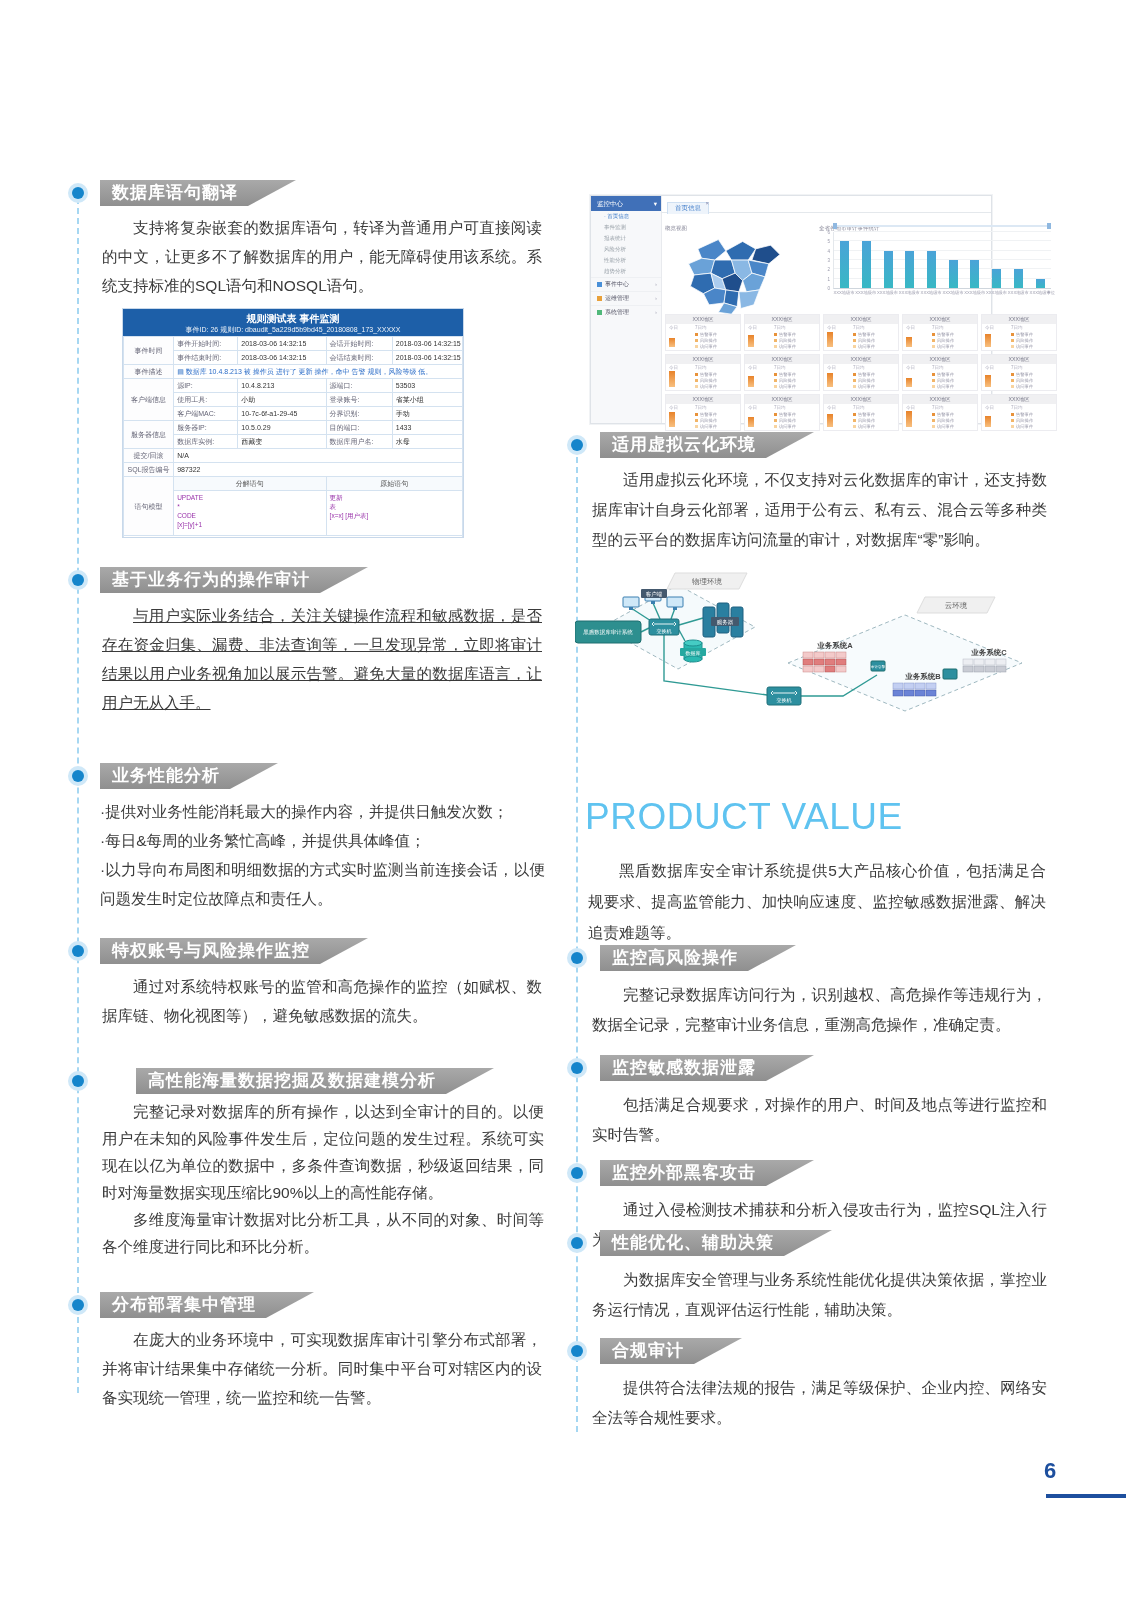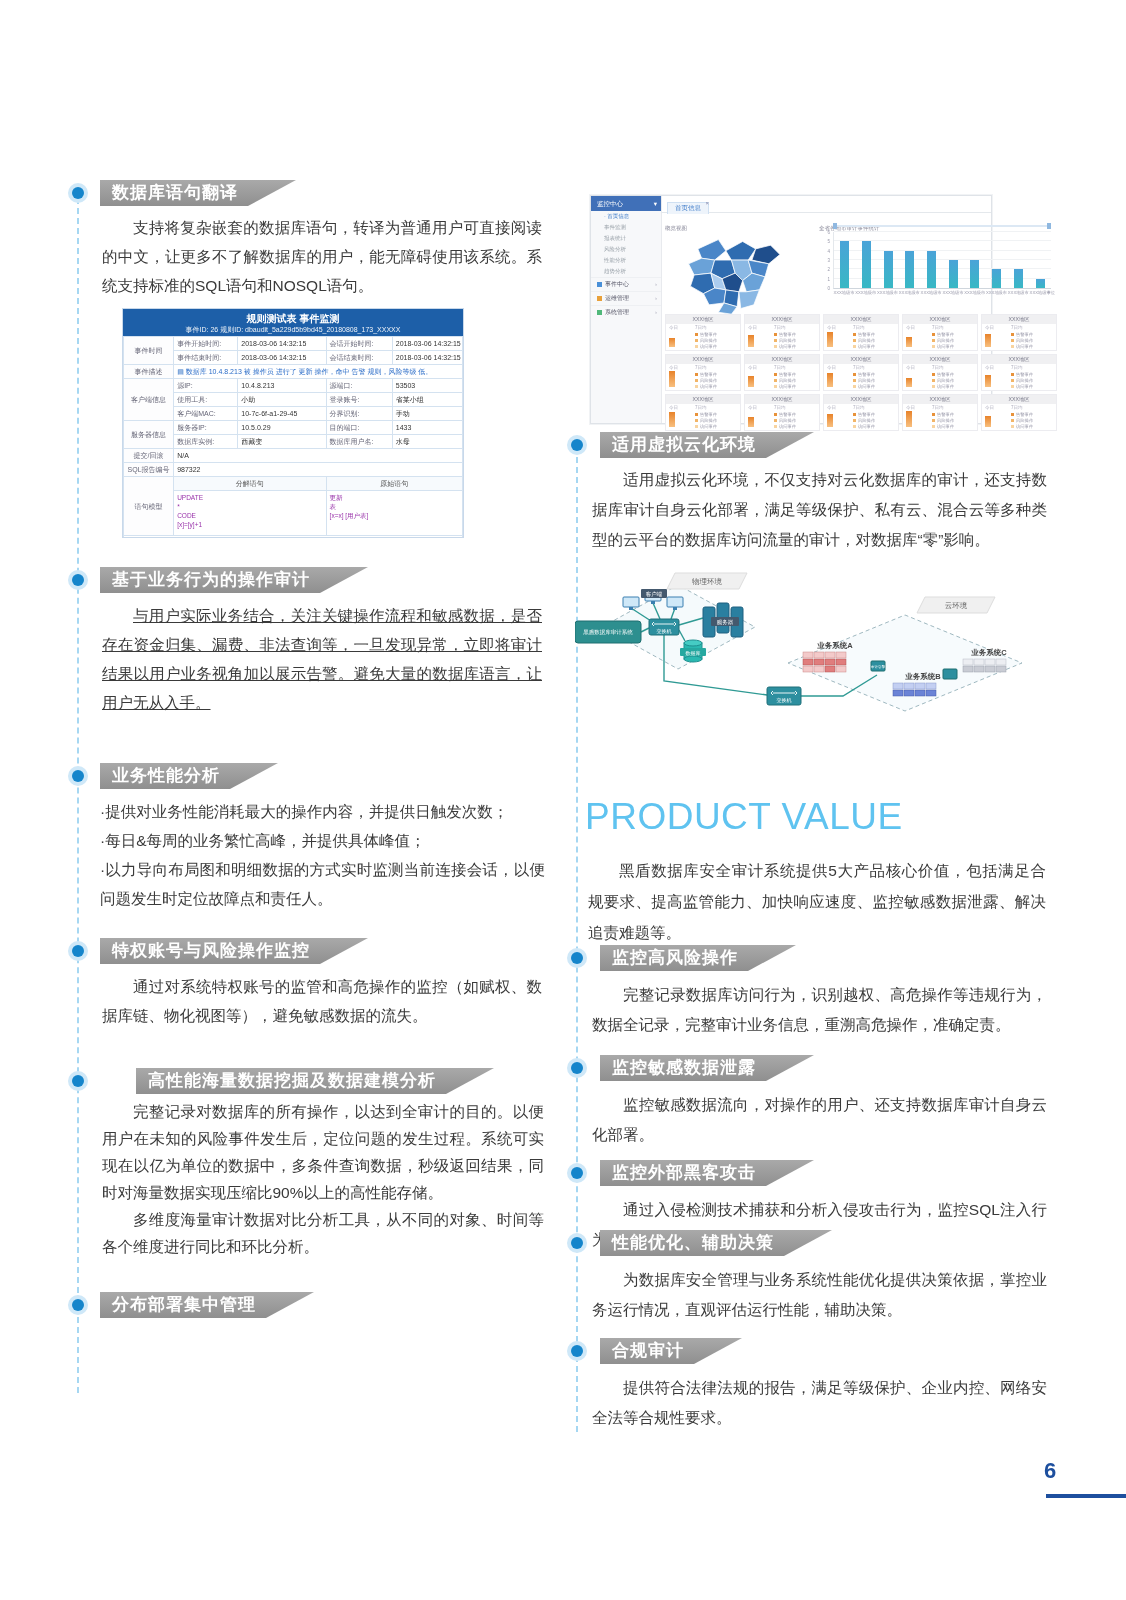--- a/index.html
+++ b/index.html
@@ -221,20 +221,23 @@
 
   <span class="dot" style="left:68px;top:1071px;"></span>
   <div class="banner" style="left:100px;top:1068px;margin-left:36px;">高性能海量数据挖掘及数据建模分析</div>
   <div class="para tight" style="left:102px;top:1098px;width:442px;">
     <p>完整记录对数据库的所有操作，以达到全审计的目的。以便用户在未知的风险事件发生后，定位问题的发生过程。系统可实现在以亿为单位的数据中，多条件查询数据，秒级返回结果，同时对海量数据实现压缩比90%以上的高性能存储。</p>
     <p>多维度海量审计数据对比分析工具，从不同的对象、时间等各个维度进行同比和环比分析。</p>
   </div>
 
   <span class="dot" style="left:68px;top:1295px;"></span>
   <div class="banner" style="left:100px;top:1292px;">分布部署集中管理</div>
+  <div class="para" style="left:102px;top:1325px;width:440px;">
+    <p>在庞大的业务环境中，可实现数据库审计引擎分布式部署，并将审计结果集中存储统一分析。同时集中平台可对辖区内的设备实现统一管理，统一监控和统一告警。</p>
+  </div>
 
   <div class="dash" style="left:590px;top:195px;width:400px;height:227px;">
     <div class="dside">
       <div class="droot"><span class="car">▾</span><span>监控中心</span></div>
       <div id="dash-sub">
           <div class="dsub act">· 首页信息</div>
           <div class="dsub">事件监测</div>
           <div class="dsub">报表统计</div>
           <div class="dsub">风险分析</div>
           <div class="dsub">性能分析</div>
@@ -734,21 +737,21 @@
               </div>
             </div>
           </div>
         </div>
     </div>
   </div>
 
   <span class="dot" style="left:567px;top:435px;"></span>
   <div class="banner" style="left:600px;top:432px;">适用虚拟云化环境</div>
   <div class="para" style="left:592px;top:465px;width:455px;line-height:30px;">
-    <p>适用虚拟云化环境，不仅支持对云化数据库的审计，还支持数据库审计自身云化部署，满足等级保护、私有云、混合云等多种类型的云平台的数据库访问流量的审计，对数据库“零”影响。</p>
+    <p>适用虚拟云化环境，不仅支持对云化数据库的审计，还支持数据库审计自身云化部署，适用于公有云、私有云、混合云等多种类型的云平台的数据库访问流量的审计，对数据库“零”影响。</p>
   </div>
 
   <div class="cloudwrap" style="left:575px;top:563px;width:470px;height:172px;">
     <svg width="470" height="172" viewBox="0 0 470 172">
 
       <polygon points="27,64 103,22 180,64 103,106" fill="#f5fafc" stroke="#9fb8c0" stroke-width="1" stroke-dasharray="4,3"></polygon>
       <polygon points="213,100 330,52 447,100 330,148" fill="#f7fbfd" stroke="#9fb8c0" stroke-width="1" stroke-dasharray="4,3"></polygon>
 
       <g stroke="#2f9a94" stroke-width="1.4" fill="none">
         <polyline points="56,45 76,58"></polyline>
@@ -856,21 +859,21 @@
 
   <span class="dot" style="left:567px;top:948px;"></span>
   <div class="banner" style="left:600px;top:945px;">监控高风险操作</div>
   <div class="para" style="left:592px;top:980px;width:455px;line-height:30px;">
     <p>完整记录数据库访问行为，识别越权、高危操作等违规行为，数据全记录，完整审计业务信息，重溯高危操作，准确定责。</p>
   </div>
 
   <span class="dot" style="left:567px;top:1058px;"></span>
   <div class="banner" style="left:600px;top:1055px;">监控敏感数据泄露</div>
   <div class="para" style="left:592px;top:1090px;width:455px;line-height:30px;">
-    <p>监控敏感数据流向，对操作的用户、还支持数据库审计自身云化部署。</p>
+    <p>包括满足合规要求，对操作的用户、时间及地点等进行监控和实时告警。</p>
   </div>
 
   <span class="dot" style="left:567px;top:1163px;"></span>
   <div class="banner" style="left:600px;top:1160px;">监控外部黑客攻击</div>
   <div class="para" style="left:592px;top:1195px;width:455px;line-height:30px;">
     <p>通过入侵检测技术捕获和分析入侵攻击行为，监控SQL注入行为。</p>
   </div>
 
   <span class="dot" style="left:567px;top:1233px;"></span>
   <div class="banner" style="left:600px;top:1230px;">性能优化、辅助决策</div>

